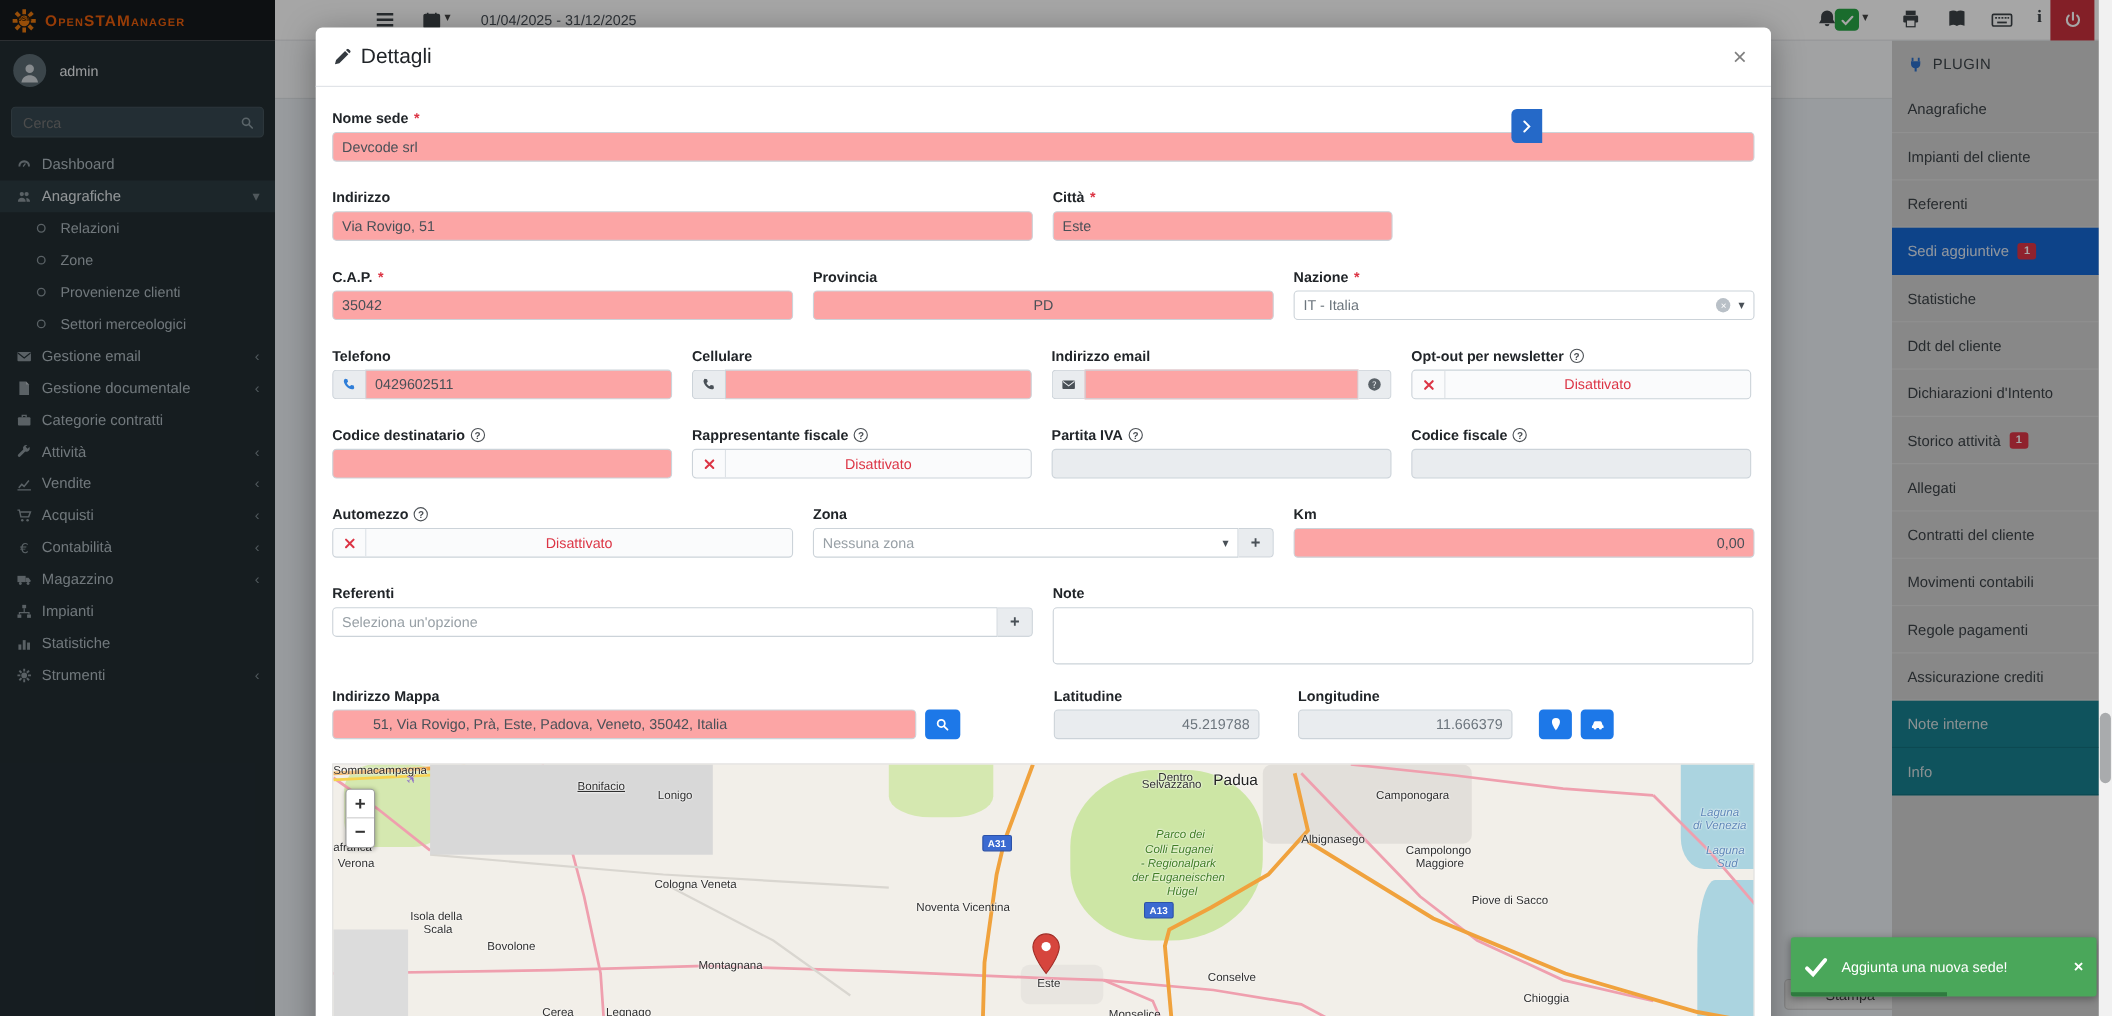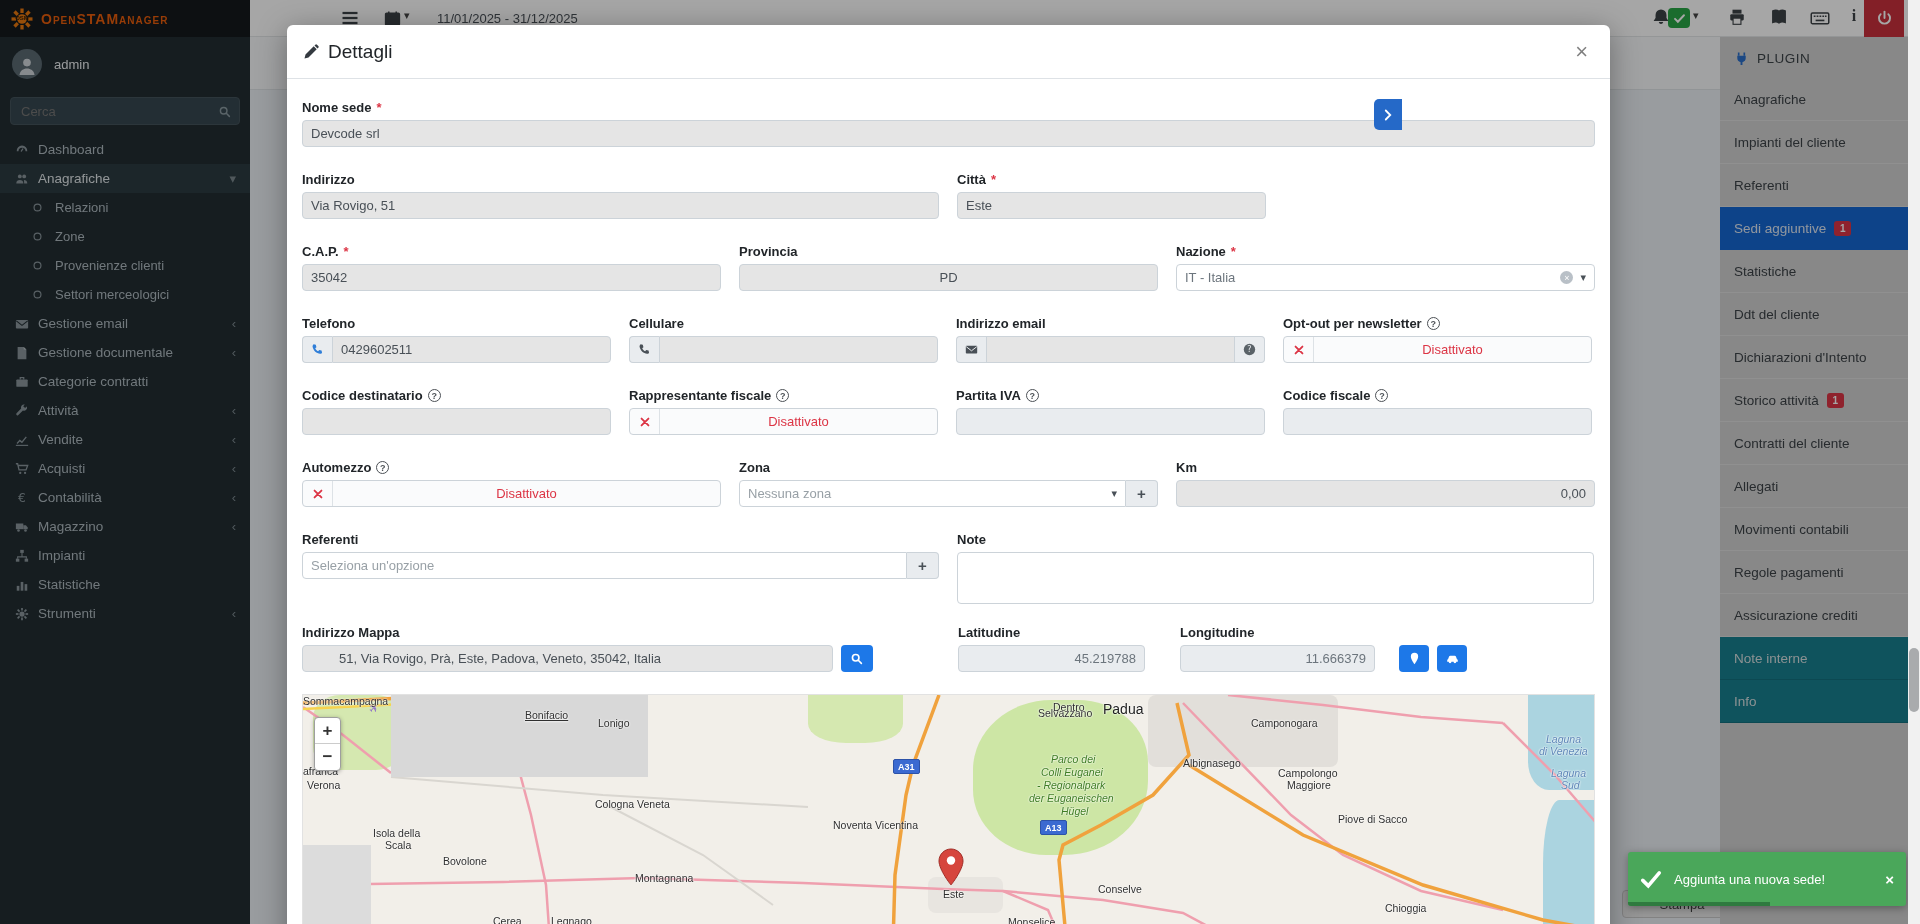--- a/index.html
+++ b/index.html
@@ -68,21 +68,21 @@
 #modal-title{display:flex;align-items:center;gap:9px;font-size:19px;color:#212529}
 #modal-title .i{width:16px;height:16px;color:#343a40}
 #modal-close{margin-left:auto;font-size:22px;color:#000;opacity:.5;line-height:1;cursor:pointer;padding:0 6px}
 #modal-body{padding:20px 15px 0 15px}
 .frow{display:flex;gap:18px;margin-bottom:24px}
 .fcol{display:flex;flex-direction:column}
 .w3{width:309px}.w4{width:419px}.w6{width:637px}.w12{width:1293px}
 .lbl{font-size:13px;font-weight:bold;color:#212529;height:17px;margin-bottom:4px;display:flex;align-items:center;gap:5px;white-space:nowrap}
 .req{color:#dc3545;font-weight:bold}
 .qm{width:13px;height:13px;border-radius:50%;border:1.3px solid #4c5156;color:#4c5156;font-size:9px;font-weight:bold;display:inline-flex;align-items:center;justify-content:center}
-.inp{height:27px;border:1px solid #ccd3d9;border-radius:4px;padding:0 8px;font-size:13px;color:#495057;font-family:inherit;outline:none;width:100%;background:#e5e5e5}
+.inp{height:27px;border:1px solid #ccd3d9;border-radius:4px;padding:0 8px;font-size:13px;color:#495057;font-family:inherit;outline:none;width:100%;background:#fca5a5}
 .inp::placeholder{color:#98a0a6}
 .inp.dis{background:#e9ecef;color:#6c757d}
 .inp.center{text-align:center}
 .inp.right{text-align:right}
 .grp{display:flex;height:27px}
 .grp .inp{border-radius:0 4px 4px 0;flex:1}
 .addon{width:30px;background:#e9ecef;border:1px solid #ccd3d9;border-right:0;border-radius:4px 0 0 4px;display:flex;align-items:center;justify-content:center;color:#495057}
 .addon.r{border-radius:0 4px 4px 0;border-right:1px solid #ccd3d9;border-left:0}
 .addon .i{width:13px;height:13px}
 .addon .i.blue{color:#2f7ed8}
@@ -161,21 +161,21 @@
   </span>
   <span class="nav-ic i" style="left:384px;width:17px;height:17px;top:10px">
     <svg viewBox="0 0 16 16" fill="none" stroke="currentColor" stroke-width="1.4">
         <rect x="1.5" y="3" width="13" height="11.5" rx="1"></rect>
         <line x1="1.5" y1="6.5" x2="14.5" y2="6.5"></line>
         <line x1="4.5" y1="1.5" x2="4.5" y2="4"></line>
         <line x1="11.5" y1="1.5" x2="11.5" y2="4"></line>
       </svg>
   </span>
   <span id="cal-caret">▾</span>
-  <span id="date-range">11/01/2025 - 31/12/2025</span>
+  <span id="date-range">01/04/2025 - 31/12/2025</span>
 
   <span class="nav-ic i" style="left:1652px;width:18px;height:18px">
     <svg viewBox="0 0 16 16" fill="none" stroke="currentColor" stroke-width="1.3">
         <path d="M8 2a4.2 4.2 0 0 0-4.2 4.2V9L2.6 11h10.8L12.2 9V6.2A4.2 4.2 0 0 0 8 2z"></path>
         <path d="M6.6 12.5a1.5 1.5 0 0 0 2.8 0"></path>
       </svg>
   </span>
   <span id="check-btn">
     <svg viewBox="0 0 16 16">
         <path d="M2.5 8.5l3.5 3.5 7.5-8" fill="none" stroke="#fff" stroke-width="2.4" stroke-linecap="round"></path>
@@ -455,24 +455,24 @@
         <span>Ddt del cliente</span>
       </div>
       <div class="pl-item">
         <span>Dichiarazioni d'Intento</span>
       </div>
       <div class="pl-item">
         <span>Storico attività</span>
         <span class="badge">1</span>
       </div>
       <div class="pl-item">
+        <span>Allegati</span>
+      </div>
+      <div class="pl-item">
         <span>Contratti del cliente</span>
-      </div>
-      <div class="pl-item">
-        <span>Allegati</span>
       </div>
       <div class="pl-item">
         <span>Movimenti contabili</span>
       </div>
       <div class="pl-item">
         <span>Regole pagamenti</span>
       </div>
       <div class="pl-item">
         <span>Assicurazione crediti</span>
       </div>

